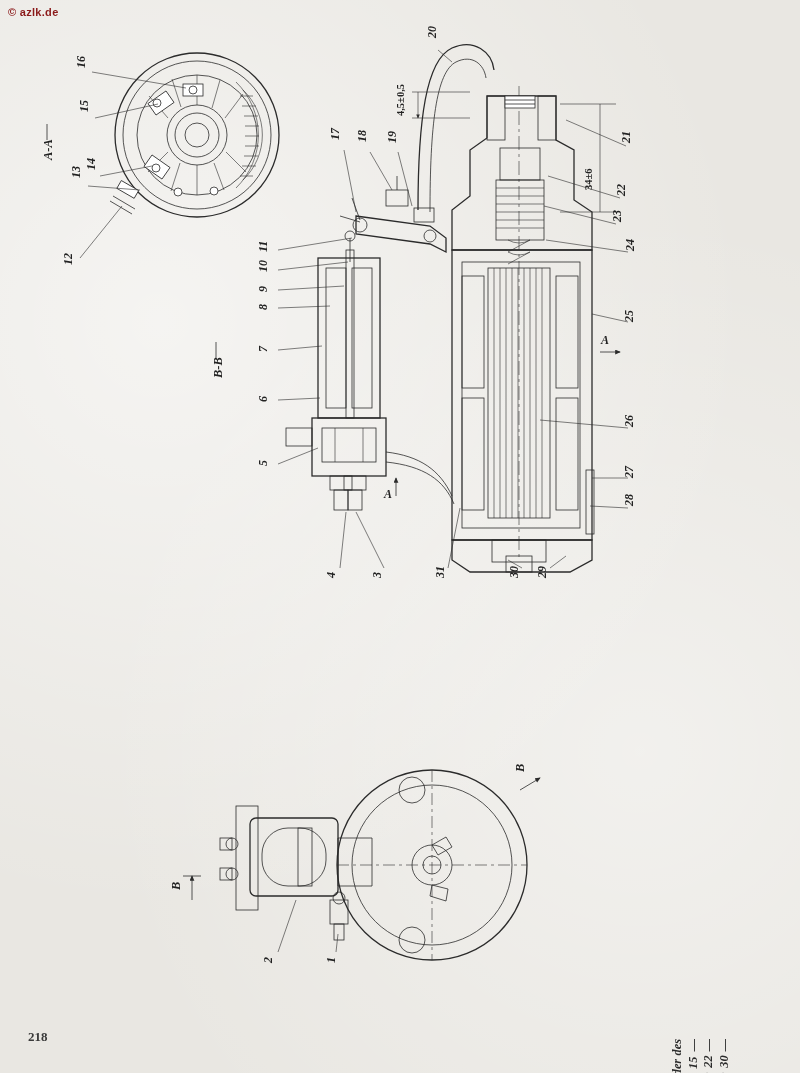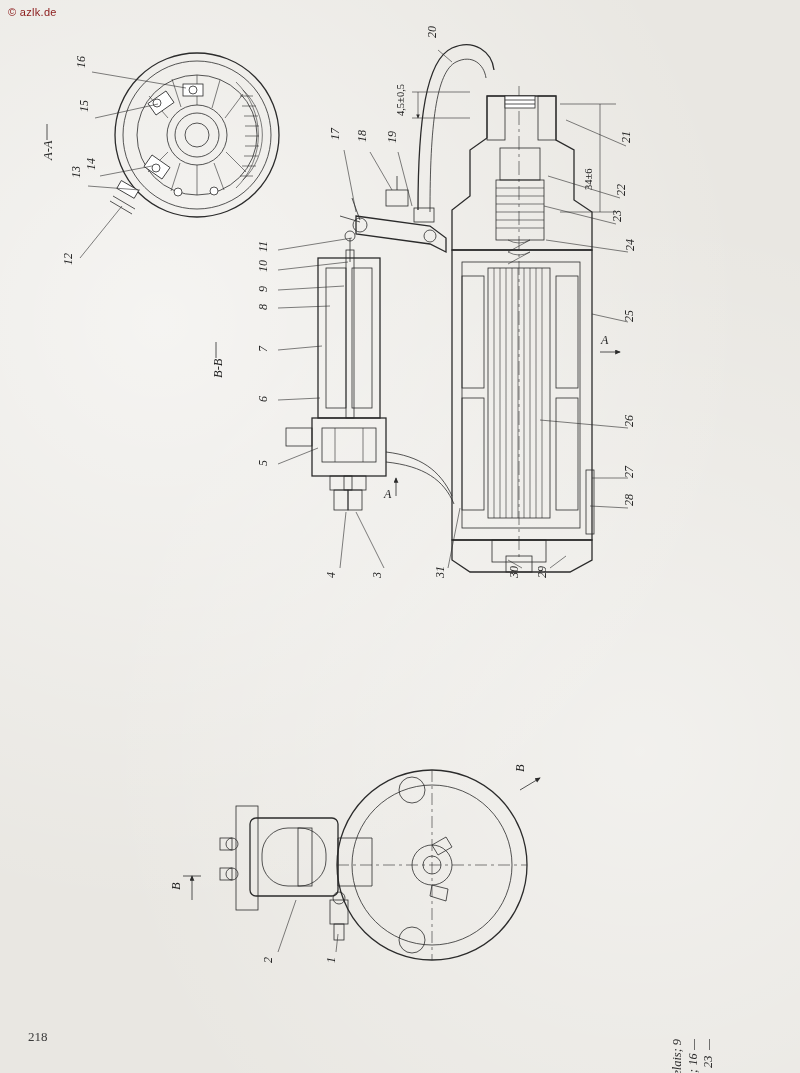--- a/index.html
+++ b/index.html
@@ -15,20 +15,21 @@
     font-family: "Liberation Serif", serif;
     color: #2b2b2b;
   }
   .page {
     position: absolute;
     inset: 0;
     background: #e9e7e2;
     background-image:
       radial-gradient(circle at 20% 30%, rgba(255,255,255,0.55), rgba(255,255,255,0) 60%),
       radial-gradient(circle at 80% 70%, rgba(255,255,255,0.4), rgba(255,255,255,0) 55%);
+    font-weight: bold;
   }
   .watermark {
     position: absolute;
     left: 8px;
     top: 6px;
     font-family: "Liberation Sans", sans-serif;
     font-size: 11px;
     color: #8b1a1a;
     letter-spacing: 0.3px;
     z-index: 40;

